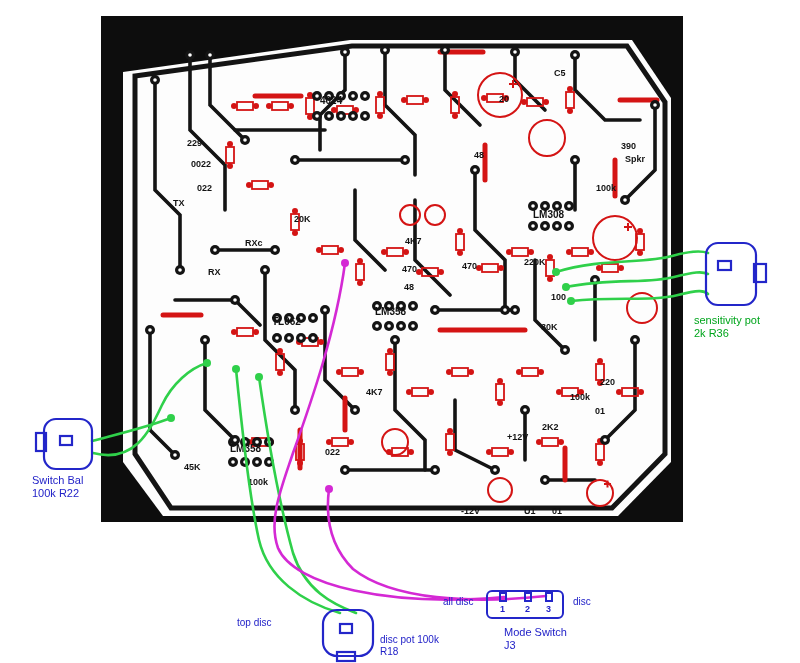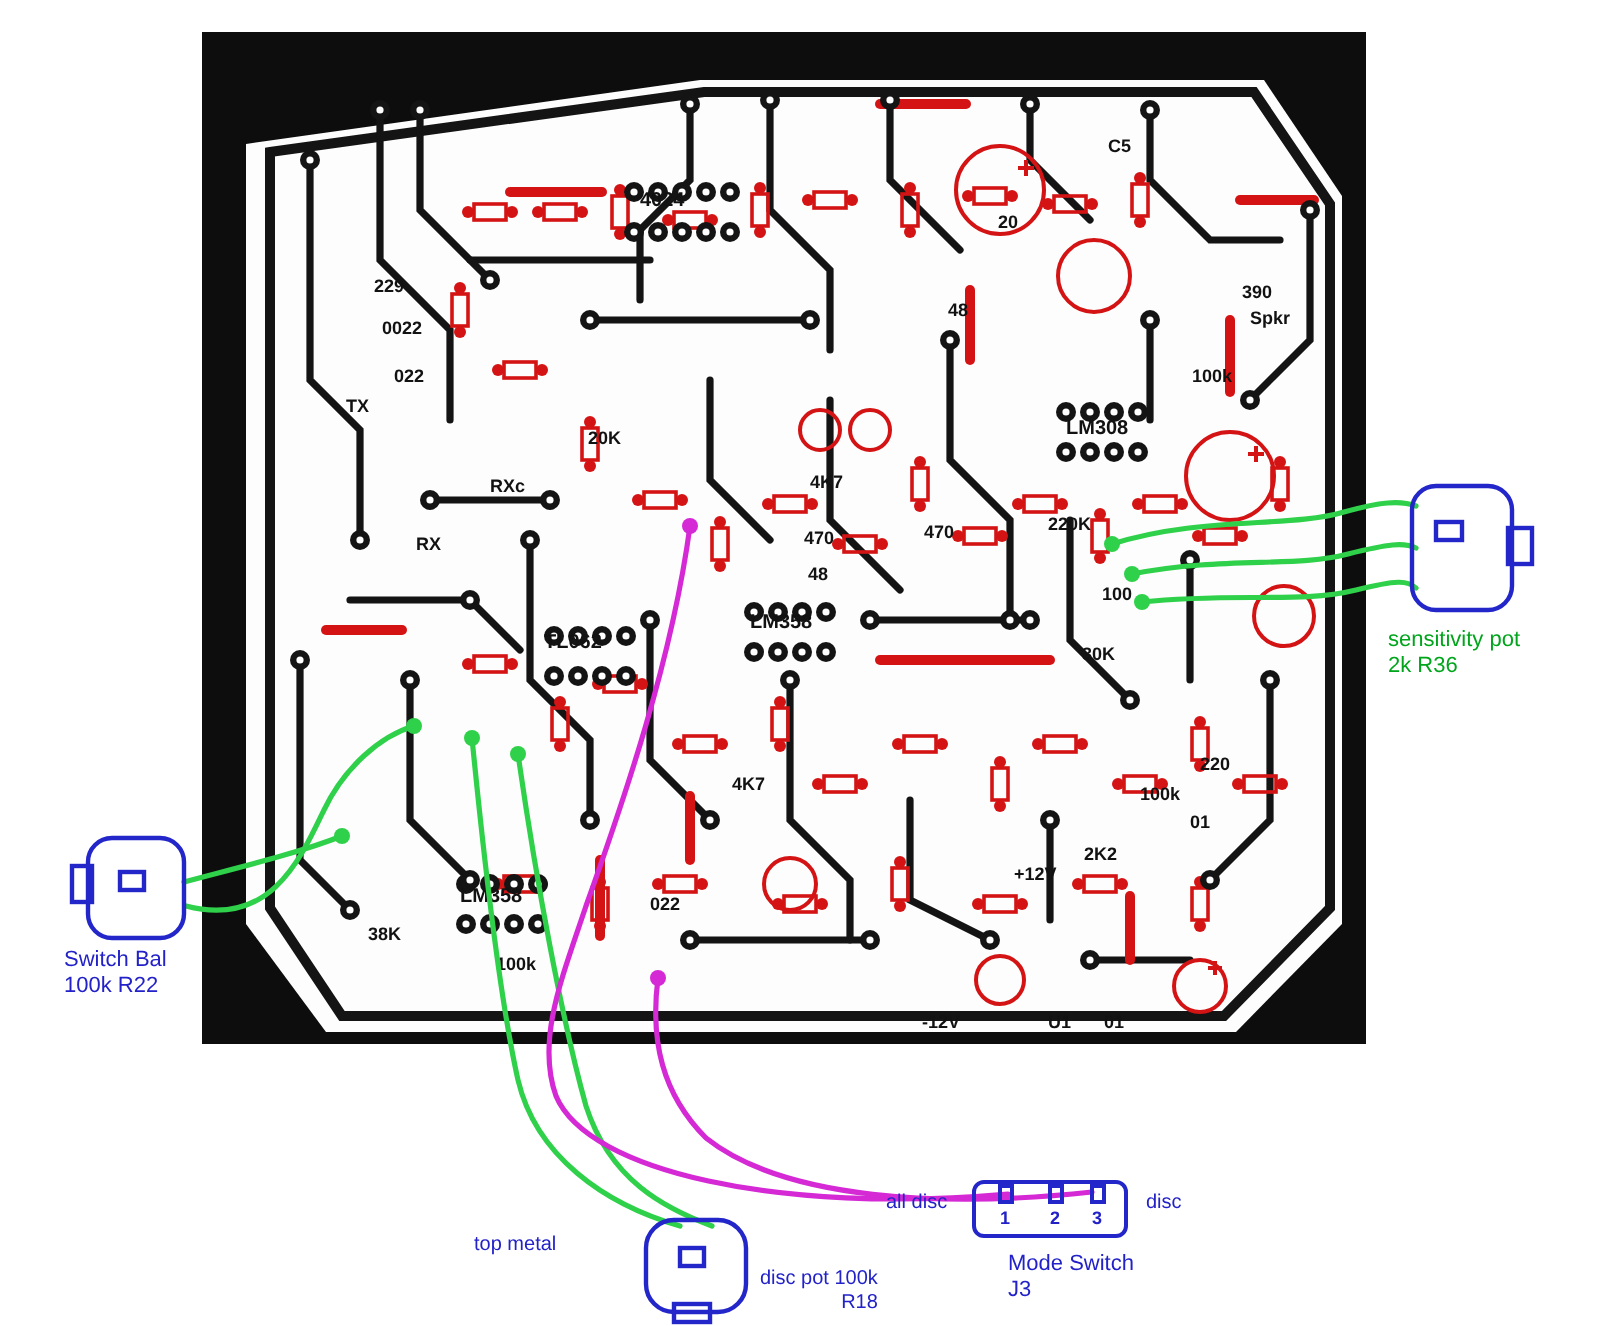--- a/index.html
+++ b/index.html
@@ -8,21 +8,21 @@
   .pcb{position:absolute;left:95px;top:10px;width:595px;height:522px;}
   .pcb-svg{position:absolute;left:0;top:0;}
   .pl{position:absolute;font-size:9px;font-weight:bold;color:#121212;white-space:nowrap;z-index:2;line-height:10px;}
   .pl.big{font-size:10px;}
   .overlay{position:absolute;left:0;top:0;z-index:3;pointer-events:none;}
   .ann{position:absolute;z-index:4;font-weight:normal;font-size:11px;line-height:13px;white-space:nowrap;}
   .blue{color:#2222c8;}
   .greentxt{color:#00a51c;}
   .small{font-size:10px;line-height:12px;}
   .pin{position:absolute;z-index:4;font-size:9px;font-weight:bold;color:#2222c8;}
-  .ctr{text-align:right;}
+  .ctr{text-align:left;}
 </style>
 </head>
 <body>
 
 <div class="canvas">
 
   <div class="pcb">
     <svg class="pcb-svg" width="595" height="522" viewBox="0 0 595 522">
       <defs>
         <g id="pad">
@@ -238,21 +238,21 @@
     </svg>
 
     <span class="pl big" style="left:225px;top:86px">4024</span>
     <span class="pl" style="left:92px;top:128px">229</span>
     <span class="pl" style="left:96px;top:149px">0022</span>
     <span class="pl" style="left:102px;top:173px">022</span>
     <span class="pl" style="left:78px;top:188px">TX</span>
     <span class="pl" style="left:199px;top:204px">20K</span>
     <span class="pl" style="left:150px;top:228px">RXc</span>
     <span class="pl" style="left:113px;top:257px">RX</span>
-    <span class="pl" style="left:404px;top:96px">20</span>
+    <span class="pl" style="left:404px;top:84px">20</span>
     <span class="pl" style="left:459px;top:58px">C5</span>
     <span class="pl" style="left:379px;top:140px">48</span>
     <span class="pl" style="left:526px;top:131px">390</span>
     <span class="pl" style="left:530px;top:144px">Spkr</span>
     <span class="pl" style="left:501px;top:173px">100k</span>
     <span class="pl big" style="left:438px;top:200px">LM308</span>
     <span class="pl" style="left:310px;top:226px">4K7</span>
     <span class="pl" style="left:307px;top:254px">470</span>
     <span class="pl" style="left:309px;top:272px">48</span>
     <span class="pl" style="left:367px;top:251px">470</span>
@@ -262,21 +262,21 @@
     <span class="pl big" style="left:280px;top:297px">LM358</span>
     <span class="pl big" style="left:177px;top:307px">TL062</span>
     <span class="pl" style="left:271px;top:377px">4K7</span>
     <span class="pl" style="left:475px;top:382px">100k</span>
     <span class="pl" style="left:505px;top:367px">220</span>
     <span class="pl" style="left:500px;top:396px">01</span>
     <span class="pl" style="left:447px;top:412px">2K2</span>
     <span class="pl" style="left:412px;top:422px">+12V</span>
     <span class="pl" style="left:230px;top:437px">022</span>
     <span class="pl big" style="left:135px;top:434px">LM358</span>
-    <span class="pl" style="left:89px;top:452px">38K</span>
+    <span class="pl" style="left:89px;top:452px">45K</span>
     <span class="pl" style="left:153px;top:467px">100k</span>
     <span class="pl" style="left:366px;top:496px">-12V</span>
     <span class="pl" style="left:429px;top:496px">U1</span>
     <span class="pl" style="left:457px;top:496px">01</span>
   </div>
 
   <svg class="overlay" width="800" height="663" viewBox="0 0 800 663">
 
     <g fill="none" stroke="#2fd04a" stroke-width="2.6" stroke-linecap="round">
       <path d="M556,272 C600,258 645,264 672,256 C690,251 700,250 708,253"></path>
@@ -339,21 +339,21 @@
   <div class="ann blue" style="left:32px;top:474px">
     <div>Switch Bal</div>
     <div>100k R22</div>
   </div>
 
   <div class="ann blue small ctr" style="left:380px;top:634px">
     <div>disc pot 100k</div>
     <div>R18</div>
   </div>
 
-  <div class="ann blue small" style="left:237px;top:617px">top metal</div>
+  <div class="ann blue small" style="left:237px;top:617px">top disc</div>
 
   <div class="ann blue small" style="left:443px;top:596px">all disc</div>
 
   <div class="ann blue small" style="left:573px;top:596px">disc</div>
 
   <div class="ann blue" style="left:504px;top:626px">
     <div>Mode Switch</div>
     <div>J3</div>
   </div>
 

